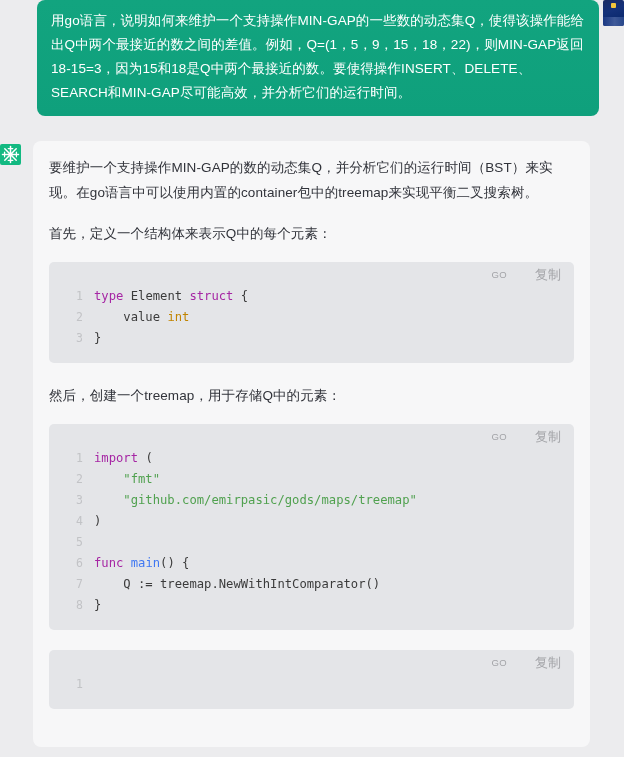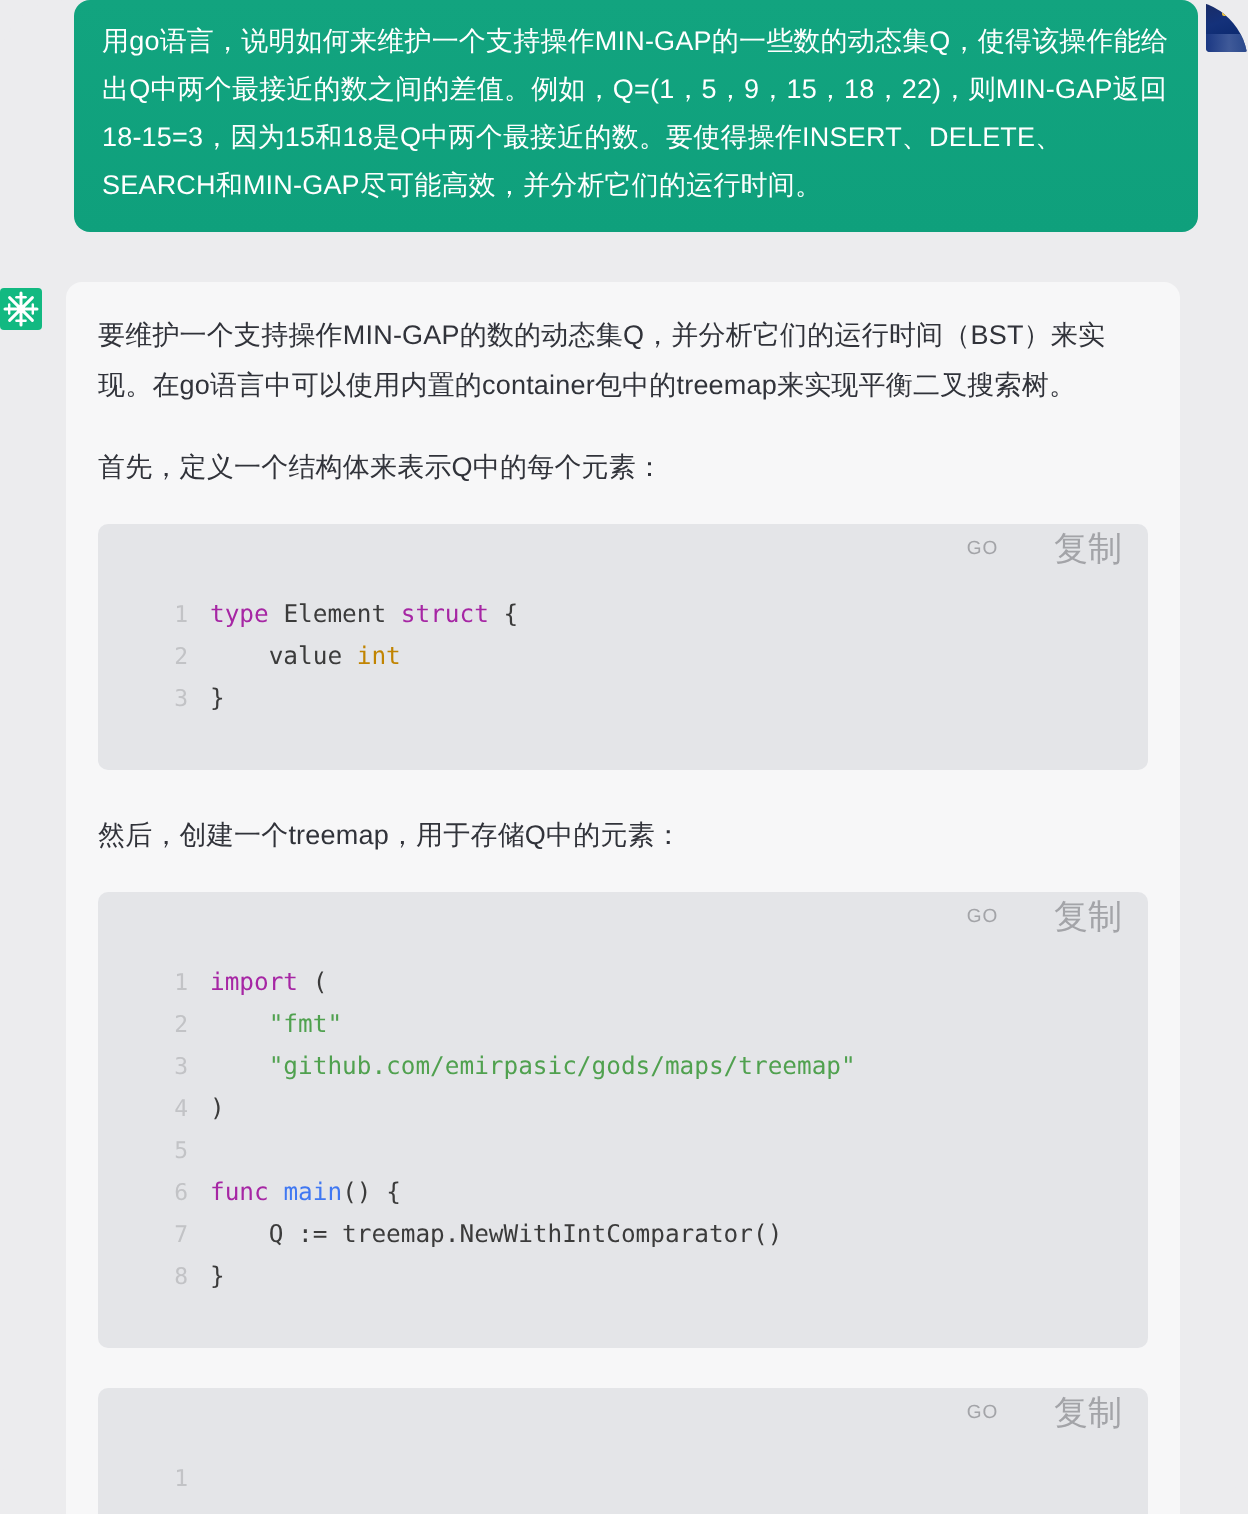--- a/index.html
+++ b/index.html
@@ -8,21 +8,20 @@
     width: 624px; height: 757px;
     overflow: hidden;
     background: #ececee;
     font-family: "Liberation Sans", "DejaVu Sans", sans-serif;
   }
   .chat {
     width: 624px; height: 757px;
     position: relative;
     background: #ececee;
     overflow: hidden;
-    border-radius: 32px;
   }
 
   
   .row-user {
     display: flex;
     align-items: flex-start;
     justify-content: flex-end;
     padding: 0 0 0 0;
   }
   .bubble-user {
@@ -116,27 +115,27 @@
     padding: 5px 13px 2px 0;
     height: 22px;
   }
   .code-lang {
     font-size: 9.5px;
     color: #a3a4a8;
     letter-spacing: .4px;
     font-family: "Liberation Sans", sans-serif;
   }
   .code-copy {
-    font-size: 17px;
+    font-size: 13px;
     color: #a3a4a8;
     cursor: pointer;
     font-family: "Liberation Sans", sans-serif;
   }
   pre.code {
-    margin: 13px;
+    margin: 2px;
     padding: 0 10px 0 0;
     font-family: "DejaVu Sans Mono", "Liberation Mono", monospace;
     font-size: 12.2px;
     line-height: 21px;
     color: #3b3b3b;
     white-space: pre;
     overflow: hidden;
   }
   .cl { display: block; height: 21px; }
   .ln {

